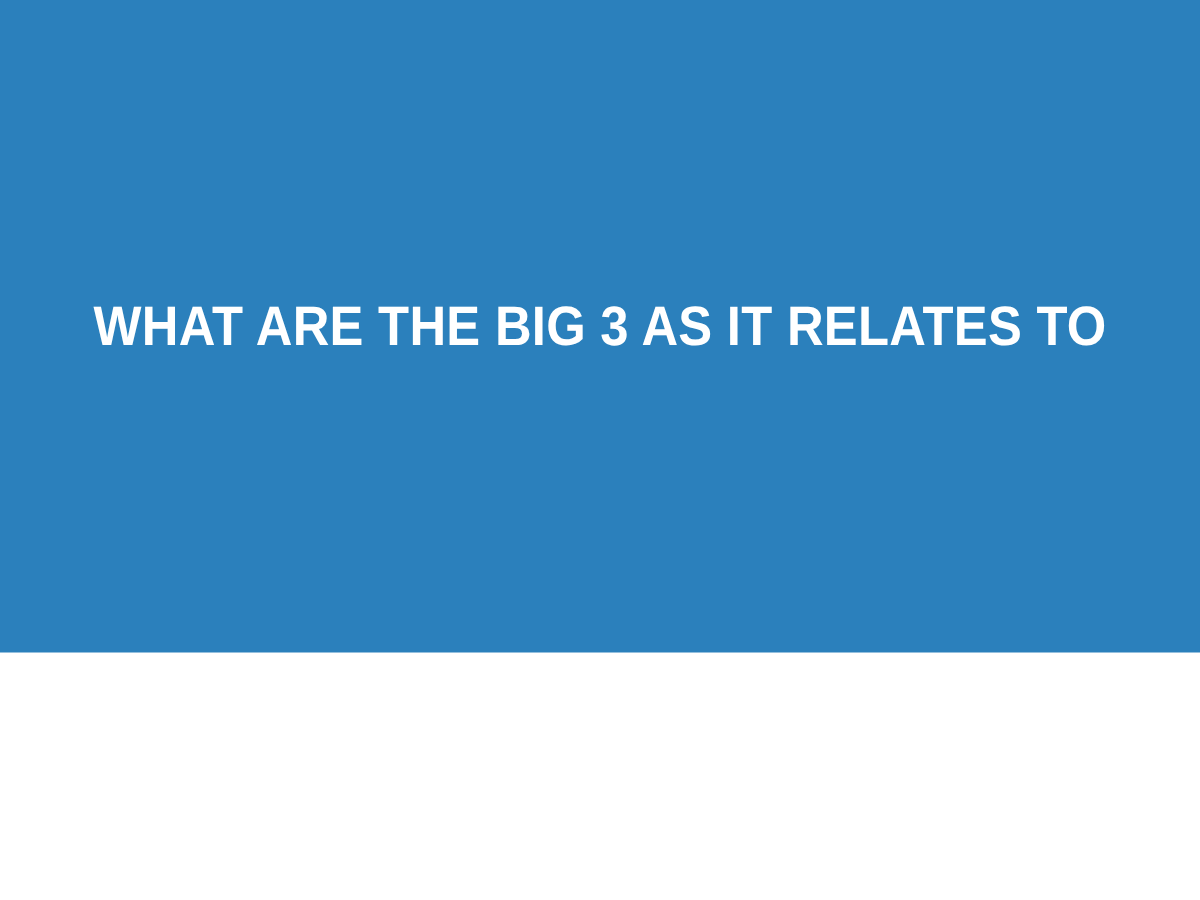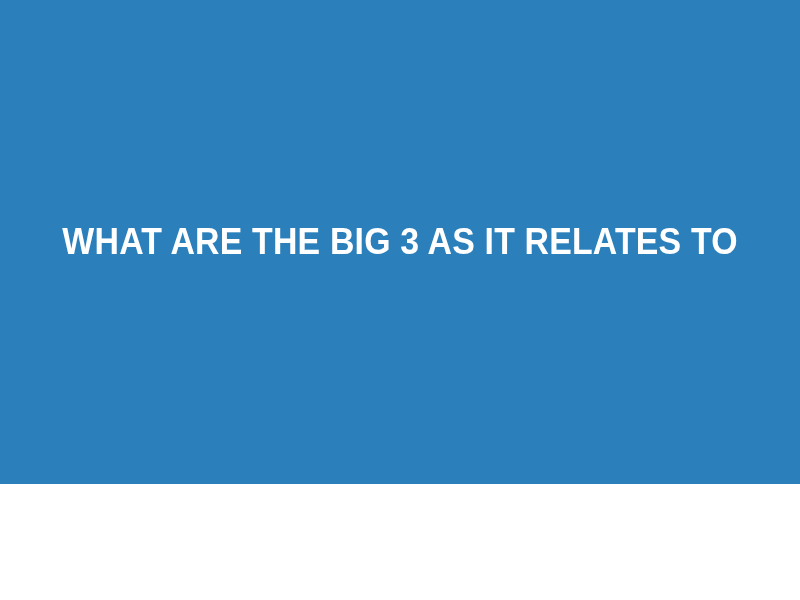--- a/index.html
+++ b/index.html
@@ -52,21 +52,21 @@
     text-transform: uppercase;
     
     transform: scaleX(0.915);
     transform-origin: center center;
     -webkit-font-smoothing: antialiased;
   }
 </style>
 </head>
 <body>
 
-<div class="title-card" style="background-color: rgb(43, 128, 188); width: 800px; height: 484px;">
+<div class="title-card" style="background-color: rgb(43, 128, 188); width: 800px; height: 435px;">
 
   <div class="title-band">
 
     <h1 class="title-text" style="color: rgb(255, 255, 255); font-size: 37px; text-align: center; text-transform: uppercase;">WHAT ARE THE BIG 3 AS IT RELATES TO</h1>
 
   </div>
 
 </div>
 
 </body></html>

